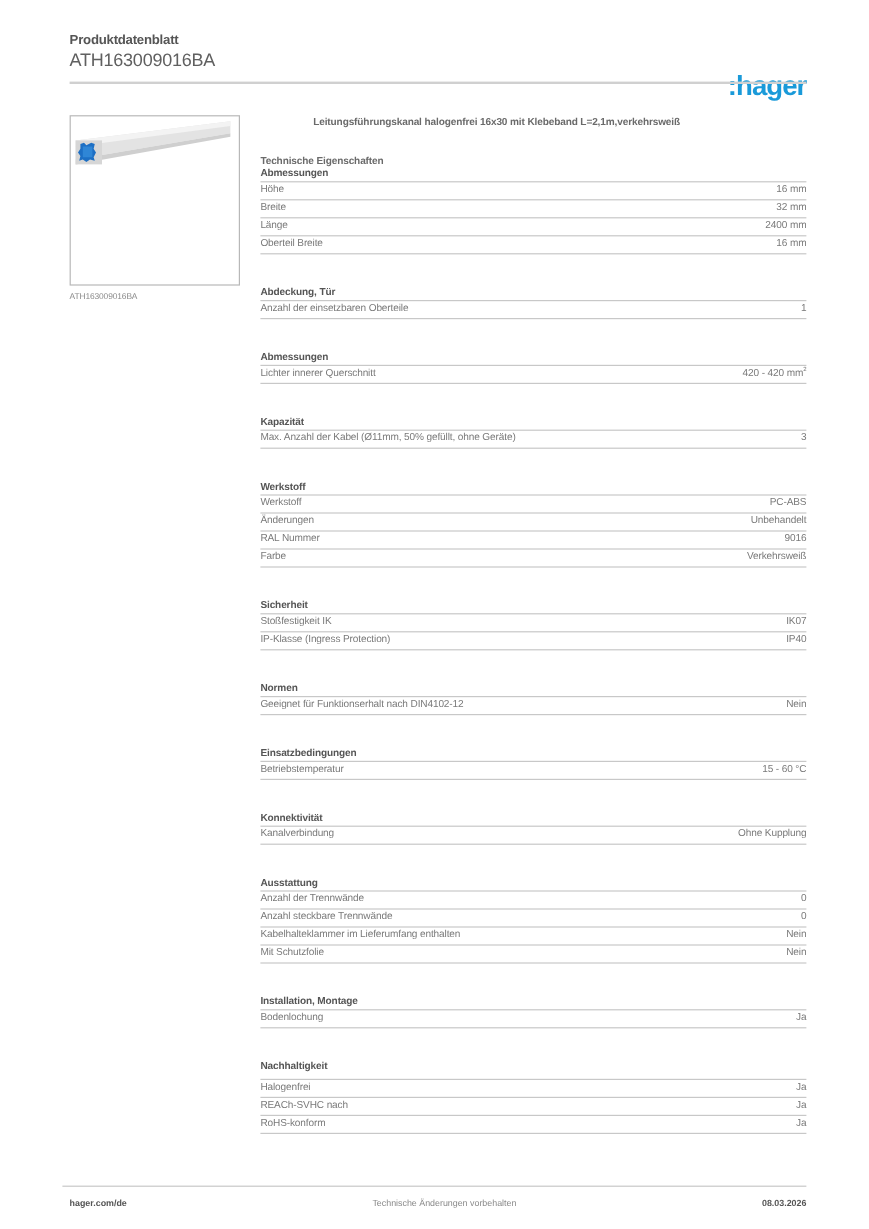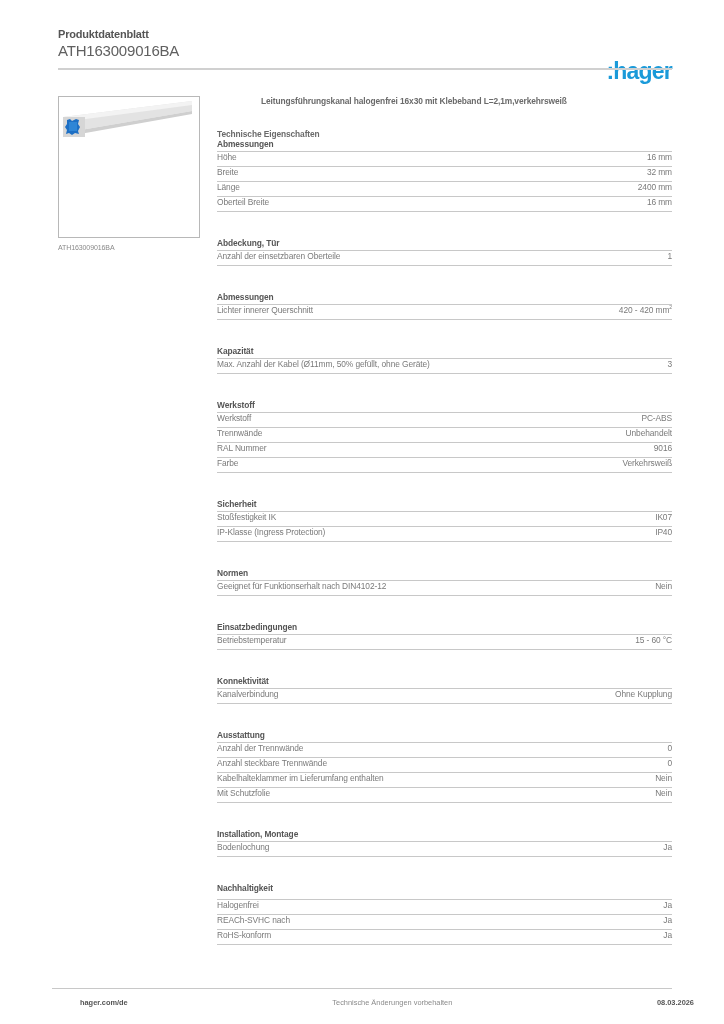--- a/index.html
+++ b/index.html
@@ -132,21 +132,20 @@
     }
     .footer {
       position: absolute;
       left: 58px;
       top: 998px;
       width: 614px;
       display: flex;
       justify-content: space-between;
       font-size: 7.4px;
       color: #666666;
-      margin-left: 22px;
     }
     .footer .link { font-weight: bold; color: #555555; }
     .footer .note { color: #8a8a8a; }
     .footer .date { font-weight: bold; color: #555555; }
   </style>
 </head>
 <body>
 
 <div class="page">
 
@@ -223,21 +222,21 @@
         </div>
     </div>
 
     <div class="group">
       <div class="group-title">Werkstoff</div>
       <div class="row">
           <span>Werkstoff</span>
           <span class="val">PC-ABS</span>
         </div>
       <div class="row">
-          <span>Trennwände</span>
+          <span>Änderungen</span>
           <span class="val">Unbehandelt</span>
         </div>
       <div class="row">
           <span>RAL Nummer</span>
           <span class="val">9016</span>
         </div>
       <div class="row">
           <span>Farbe</span>
           <span class="val">Verkehrsweiß</span>
         </div>

